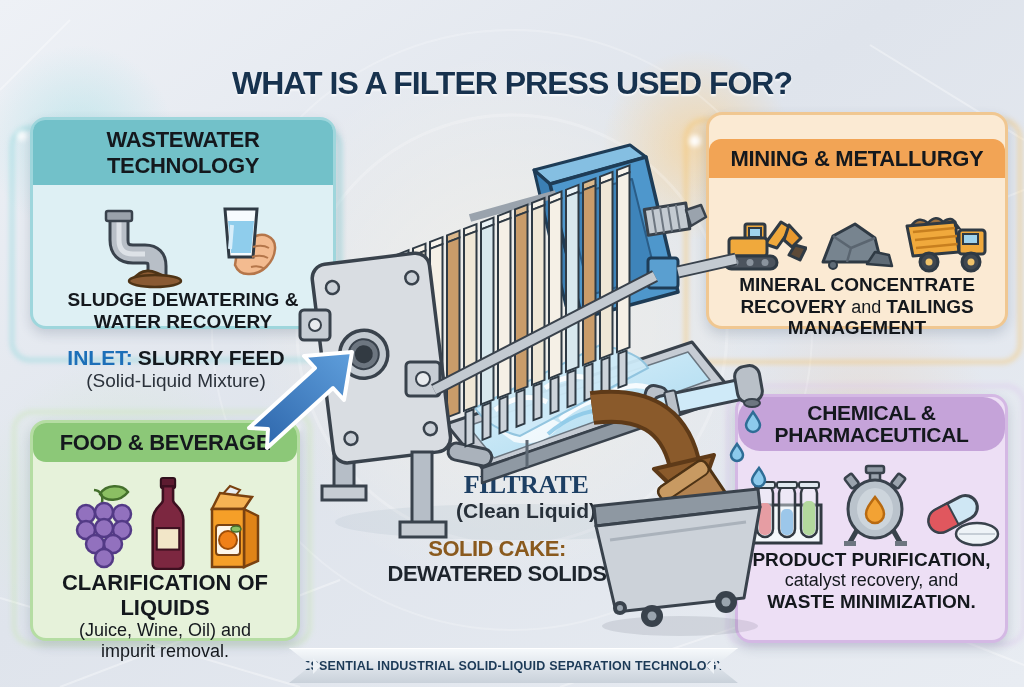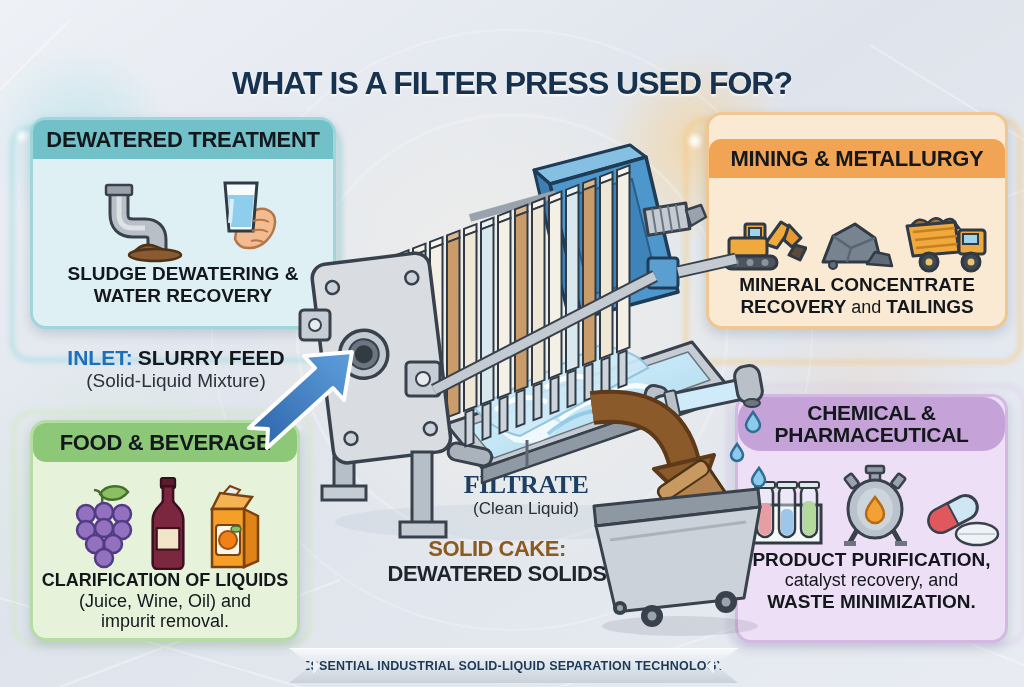--- a/index.html
+++ b/index.html
@@ -18,21 +18,21 @@
     font-size:32px;font-weight:bold;letter-spacing:-1px;color:#17324e;
     text-shadow:0 2px 2px rgba(255,255,255,.75);margin-top:43px;}
   
   .box{position:absolute;border-radius:16px;border:3px solid;box-shadow:0 5px 12px rgba(40,60,90,.18);}
   .box-banner{border-radius:12px 12px 0 0;text-align:center;font-weight:bold;color:#14181d;
     font-size:22px;letter-spacing:-0.3px;padding:7px 2px 6px;}
   .box-banner.two{line-height:1.04;padding:5px 2px;border-radius:22px;}
   .box-icons{display:flex;justify-content:center;align-items:flex-end;gap:12px;}
   .box-body{text-align:center;line-height:1.14;color:#14181d;}
   .bb{font-weight:bold;font-size:19px;}
-  .bb.small{font-size:18px;}
+  .bb.small{font-size:22px;}
   .br{font-size:18px;}
   .box-wastewater{left:30px;top:117px;width:300px;height:206px;background:#def0f4;border-color:#9ed6dc;}
   .box-wastewater .box-banner{background:#72c1c9;}
   .box-mining{left:706px;top:112px;width:296px;height:211px;background:#fbead3;border-color:#f0c791;}
   .box-mining .box-banner{background:#f2a455;margin-top:24px;}
   .box-food{left:30px;top:420px;width:264px;height:215px;background:#e6f2da;border-color:#b5dda3;}
   .box-food .box-banner{background:#8cc878;border-radius:13px;}
   .box-chemical{left:735px;top:394px;width:267px;height:243px;background:#eddff5;border-color:#d4b8e4;}
   .box-chemical .box-banner{background:#c5a3d9;font-size:21px;}
   .box-wastewater .box-icons{height:96px;padding-top:8px;}
@@ -40,21 +40,21 @@
   .box-food .box-icons{height:100px;padding-top:8px;}
   .box-chemical .box-icons{height:92px;padding-top:6px;gap:8px;}
   
   .flow-label{position:absolute;text-align:center;line-height:1.12;}
   .lbl-inlet{left:64px;top:346px;width:224px;}
   .lbl-inlet .l1{font-size:21px;font-weight:bold;color:#14181d;}
   .lbl-inlet .l1 .pfx{color:#1d6fb8;padding-right:5px;}
   .lbl-inlet .l2{font-size:19px;color:#2b323b;}
   .lbl-filtrate{left:428px;top:470px;width:196px;}
   .lbl-filtrate .l1{font-size:26px;font-weight:bold;color:#1d3f63;letter-spacing:-0.5px;font-family:Liberation Serif, serif;}
-  .lbl-filtrate .l2{font-size:17px;color:#20262e;}
+  .lbl-filtrate .l2{font-size:21px;color:#20262e;font-weight:bold;}
   .lbl-cake{left:382px;top:537px;width:230px;}
   .lbl-cake .l1{font-size:22px;font-weight:bold;color:#8a5a1e;letter-spacing:-0.5px;}
   .lbl-cake .l2{font-size:22px;font-weight:bold;color:#1d242c;letter-spacing:-0.5px;}
   
   .ribbon{position:absolute;left:289px;top:648px;width:449px;height:35px;
     background:linear-gradient(180deg,#f7fafc 0%,#dde3ea 55%,#c9d1da 100%);
     clip-path:polygon(0 0,100% 0,calc(100% - 22px) 50%,100% 100%,0 100%,22px 50%);
     display:flex;align-items:center;justify-content:center;box-shadow:inset 0 1px 0 #fff;}
   .ribbon-text{font-size:12.5px;font-weight:bold;color:#1c3a57;letter-spacing:.2px;}
   .ribbon-chev{position:absolute;top:50%;transform:translateY(-50%);width:0;height:0;border:8px solid transparent;}
@@ -97,21 +97,21 @@
       <circle cx="695" cy="141" r="6" opacity="0.95"></circle>
       <circle cx="22" cy="136" r="5" opacity="0.9"></circle>
       <circle cx="848" cy="428" r="4" opacity="0.8"></circle>
       <circle cx="296" cy="428" r="4" opacity="0.8"></circle>
     </g>
   </svg>
 
   <div class="title">WHAT IS A FILTER PRESS USED FOR?</div>
 
   <div class="box box-wastewater">
-    <div class="box-banner">DEWATERED TREATMENT</div>
+    <div class="box-banner">WASTEWATER TECHNOLOGY</div>
     <div class="box-icons">
       <svg width="100" height="82" viewBox="0 0 100 80">
         <path d="M30,12 v20 q0,14 14,14 h12 q12,0 12,12 v12" fill="none" stroke="#39424c" stroke-width="21" stroke-linejoin="round"></path>
         <path d="M30,12 v20 q0,14 14,14 h12 q12,0 12,12 v12" fill="none" stroke="#b8bfc7" stroke-width="15" stroke-linejoin="round"></path>
         <path d="M30,11 v21 q0,14 14,14 h12" fill="none" stroke="#dde2e7" stroke-width="5" stroke-linejoin="round"></path>
         <rect x="17" y="3" width="26" height="10" rx="2" fill="#9aa2ab" stroke="#39424c" stroke-width="2.5"></rect>
         <path d="M42,74 q10,-16 26,-9 q14,6 20,8 q-22,9 -46,1 z" fill="#8a5a33" stroke="#4e3315" stroke-width="2.5"></path>
         <ellipse cx="66" cy="73" rx="26" ry="6" fill="#8a5a33" stroke="#4e3315" stroke-width="2.5"></ellipse>
       </svg>
       <svg width="76" height="88" viewBox="0 0 76 88">
@@ -157,20 +157,21 @@
         <rect x="60" y="24" width="15" height="10" fill="#9fd3ee" stroke="#2f3a44" stroke-width="2"></rect>
         <circle cx="26" cy="52" r="9" fill="#3f474f" stroke="#2f3a44" stroke-width="3"></circle>
           <circle cx="26" cy="52" r="3.5" fill="#f0c36a"></circle>
         <circle cx="68" cy="52" r="9" fill="#3f474f" stroke="#2f3a44" stroke-width="3"></circle>
           <circle cx="68" cy="52" r="3.5" fill="#f0c36a"></circle>
       </svg>
     </div>
     <div class="box-body">
       <div class="bb">MINERAL CONCENTRATE</div>
       <div><span class="bb">RECOVERY</span><span class="br"> and </span><span class="bb">TAILINGS</span></div>
+      <div class="bb">MANAGEMENT</div>
     </div>
   </div>
 
   <div class="box box-food">
     <div class="box-banner">FOOD &amp; BEVERAGE</div>
     <div class="box-icons">
       <svg width="72" height="88" viewBox="0 0 72 88">
         <path d="M36,12 C42,2 58,2 64,10 C56,20 42,20 36,12 Z" fill="#8bbf63" stroke="#44702c" stroke-width="2.5"></path>
         <path d="M30,8 q10,1 8,13" fill="none" stroke="#44702c" stroke-width="2.5"></path>
         <g fill="#9271be" stroke="#533a86" stroke-width="2.5">

